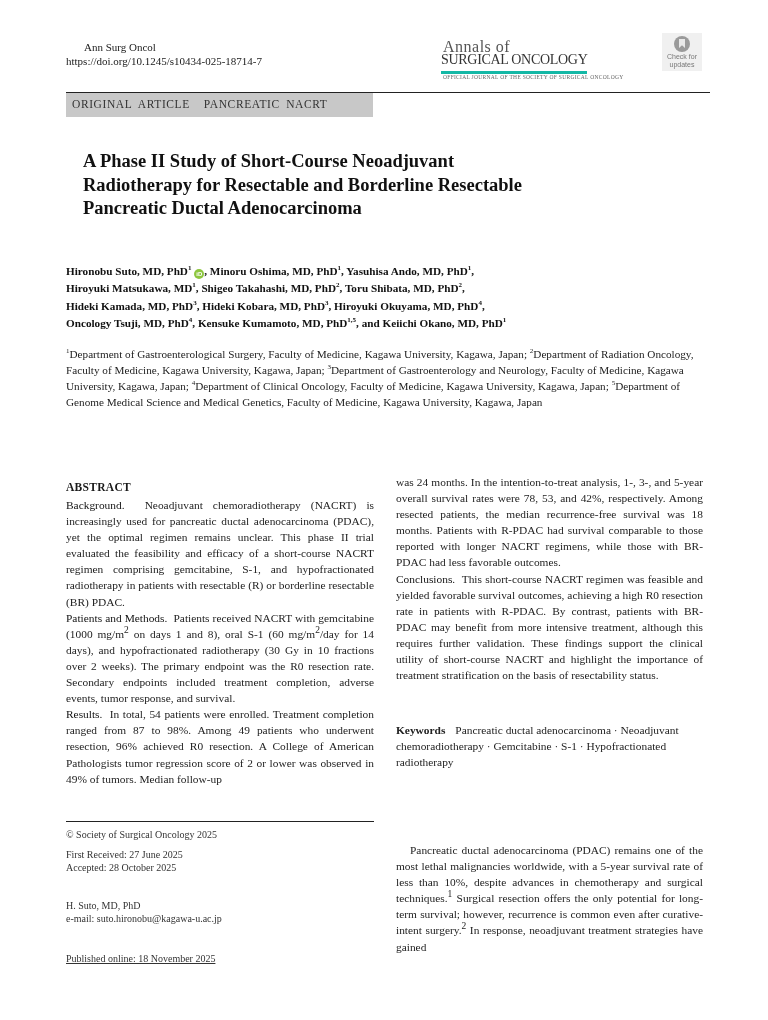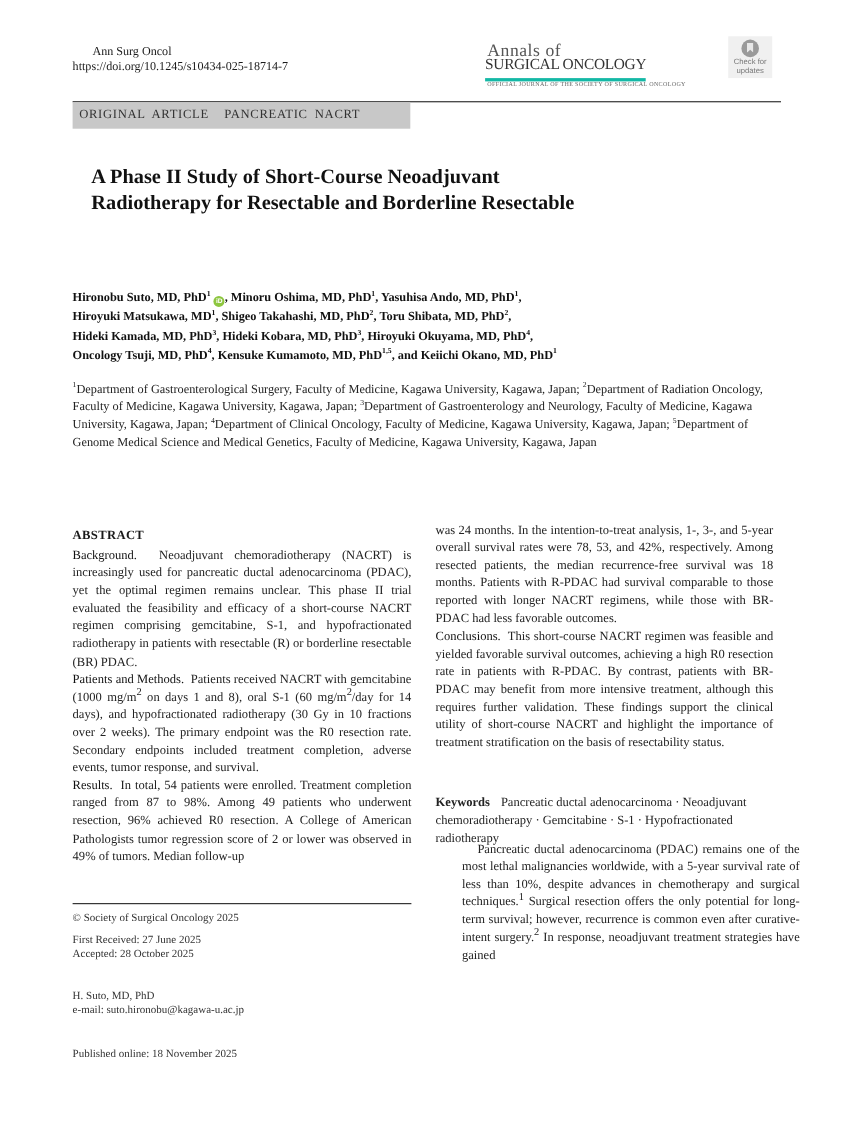--- a/index.html
+++ b/index.html
@@ -58,20 +58,21 @@
 
 <div class="abs rule-top"></div>
 <div class="abs cat-bar"></div>
 <div class="abs cat-text">
   <span>ORIGINAL ARTICLE</span><span>PANCREATIC NACRT</span>
 </div>
 
 <div class="abs title">
   <div>A Phase II Study of Short-Course Neoadjuvant</div>
   <div>Radiotherapy for Resectable and Borderline Resectable</div>
+  <div>Pancreatic Ductal Adenocarcinoma</div>
 </div>
 
 <div class="abs authors">
   <span><span>Hironobu Suto, MD, PhD</span><sup>1</sup></span>
   <span class="orcid">iD</span>,
   <span><span>Minoru Oshima, MD, PhD</span><sup>1</sup></span>,
   <span><span>Yasuhisa Ando, MD, PhD</span><sup>1</sup></span>,<br>
   <span><span>Hiroyuki Matsukawa, MD</span><sup>1</sup></span>,
   <span><span>Shigeo Takahashi, MD, PhD</span><sup>2</sup></span>,
   <span><span>Toru Shibata, MD, PhD</span><sup>2</sup></span>,<br>
@@ -112,23 +113,23 @@
   <div>
     <span class="lab">Conclusions.</span>&nbsp;
     <span>This short-course NACRT regimen was feasible and yielded favorable survival outcomes, achieving a high R0 resection rate in patients with R-PDAC. By contrast, patients with BR-PDAC may benefit from more intensive treatment, although this requires further validation. These findings support the clinical utility of short-course NACRT and highlight the importance of treatment stratification on the basis of resectability status.</span>
   </div>
 </div>
 
 <div class="abs col colR" style="top:722px; text-align:left; width:300px;">
   <span class="kw-lab">Keywords</span><span>Pancreatic ductal adenocarcinoma · Neoadjuvant chemoradiotherapy · Gemcitabine · S-1 · Hypofractionated radiotherapy</span>
 </div>
 
-<div class="abs col colR intro" style="top:764px;margin-left:24px;">
+<div class="abs col colR intro" style="top:842px;">
   <p><span>Pancreatic ductal adenocarcinoma (PDAC) remains one of the most lethal malignancies worldwide, with a 5-year survival rate of less than 10%, despite advances in chemotherapy and surgical techniques.</span><sup>1</sup><span> Surgical resection offers the only potential for long-term survival; however, recurrence is common even after curative-intent surgery.</span><sup>2</sup><span> In response, neoadjuvant treatment strategies have gained</span></p>
 </div>
 
 <div class="abs rule-left"></div>
 <div class="abs foot" style="top:828px;">© Society of Surgical Oncology 2025</div>
 <div class="abs foot" style="top:848px;">First Received: 27 June 2025</div>
 <div class="abs foot" style="top:861px;">Accepted: 28 October 2025</div>
 <div class="abs foot" style="top:899px;">H. Suto, MD, PhD</div>
 <div class="abs foot" style="top:912px;">e-mail: suto.hironobu@kagawa-u.ac.jp</div>
-<div class="abs foot" style="top:952px;">Published online: 18 November 2025</div>
+<div class="abs foot" style="top:952px;text-decoration:underline;">Published online: 18 November 2025</div>
 
 </body></html>

